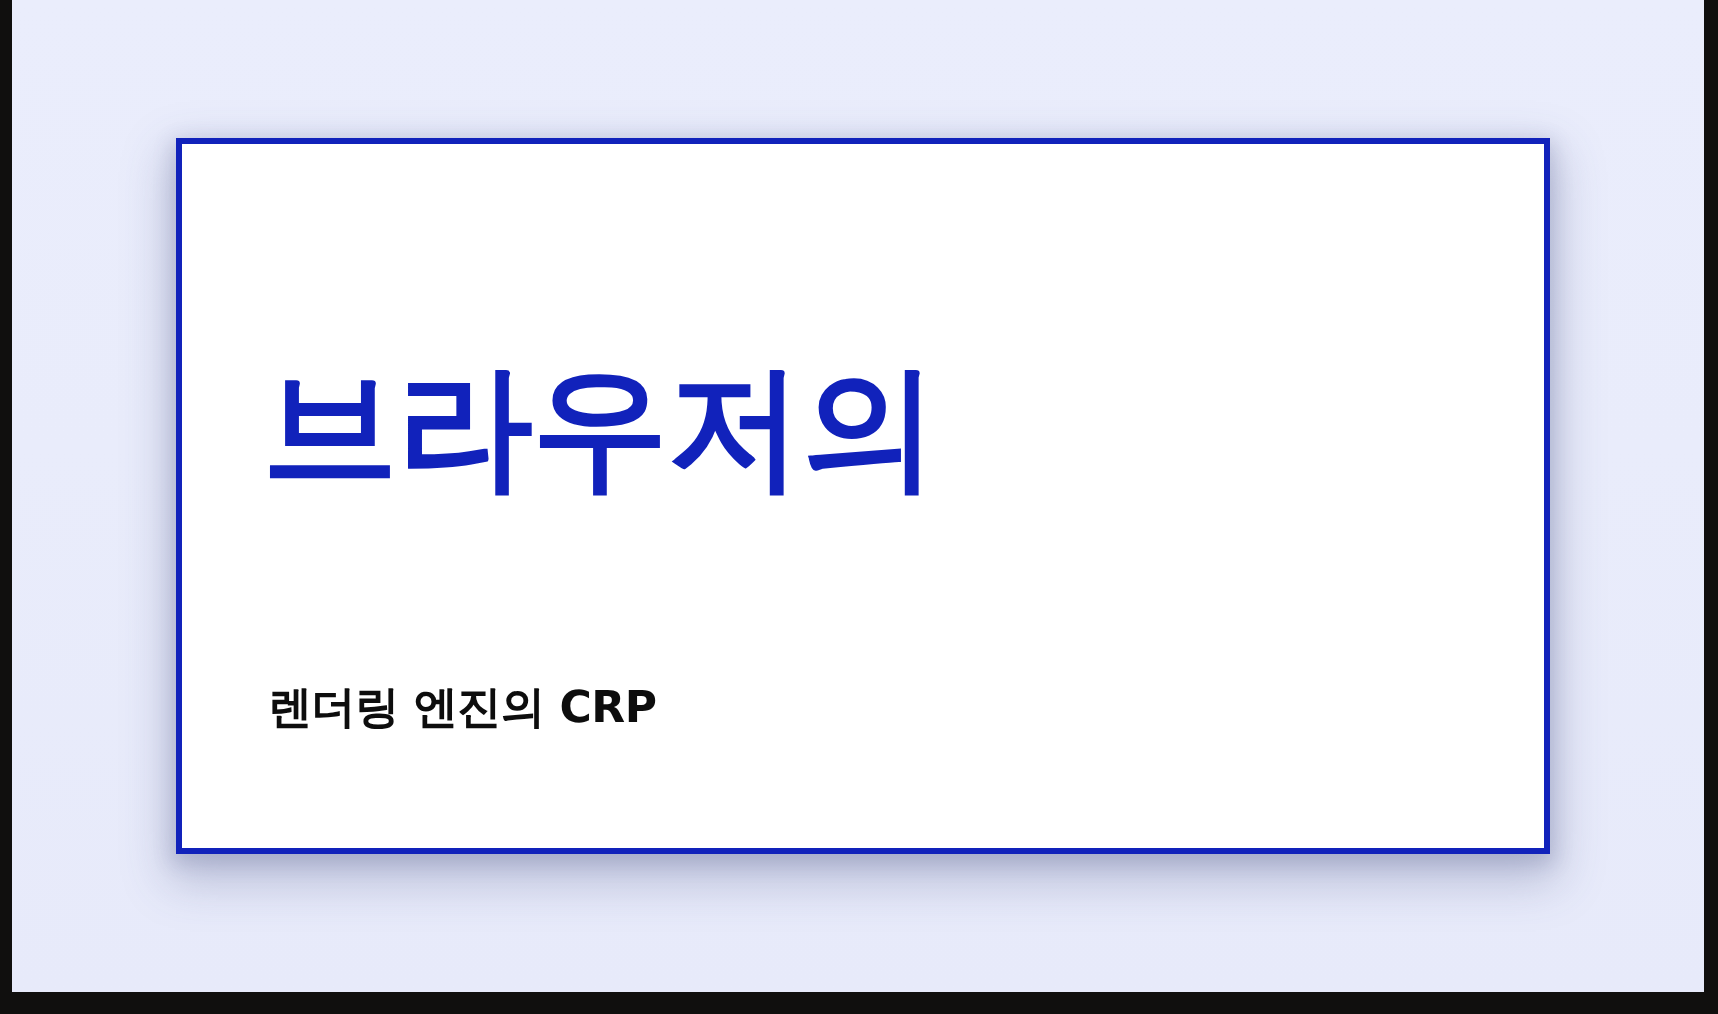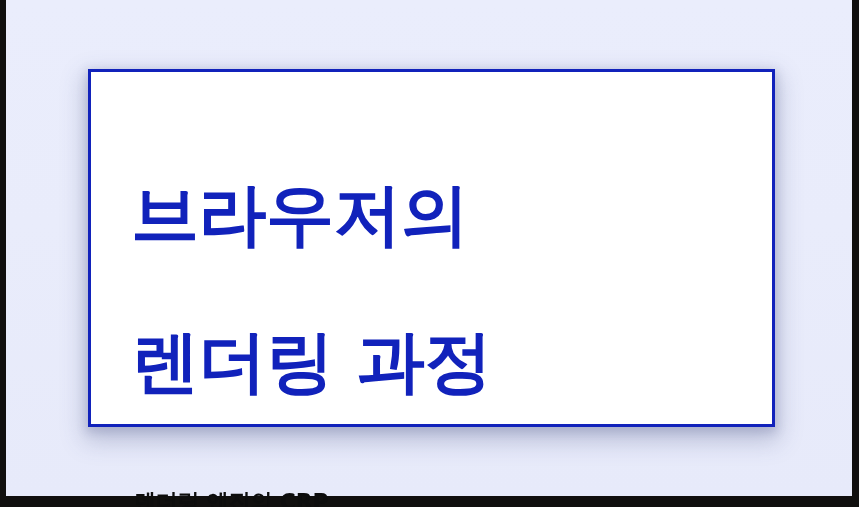--- a/index.html
+++ b/index.html
@@ -98,21 +98,20 @@
 
 <div id="page">
 
   <div id="canvas"></div>
 
   <div id="slide-card">
     <div id="slide-inner">
 
       <h1 id="slide-title">
         <span class="title-line" id="title-line-1">브라우저의</span>
-        <span class="title-line" id="title-line-2">렌더링 과정</span>
       </h1>
 
       <p id="slide-subtitle">렌더링 엔진의 CRP</p>
 
     </div>
   </div>
 
 </div>
 
 </body></html>

